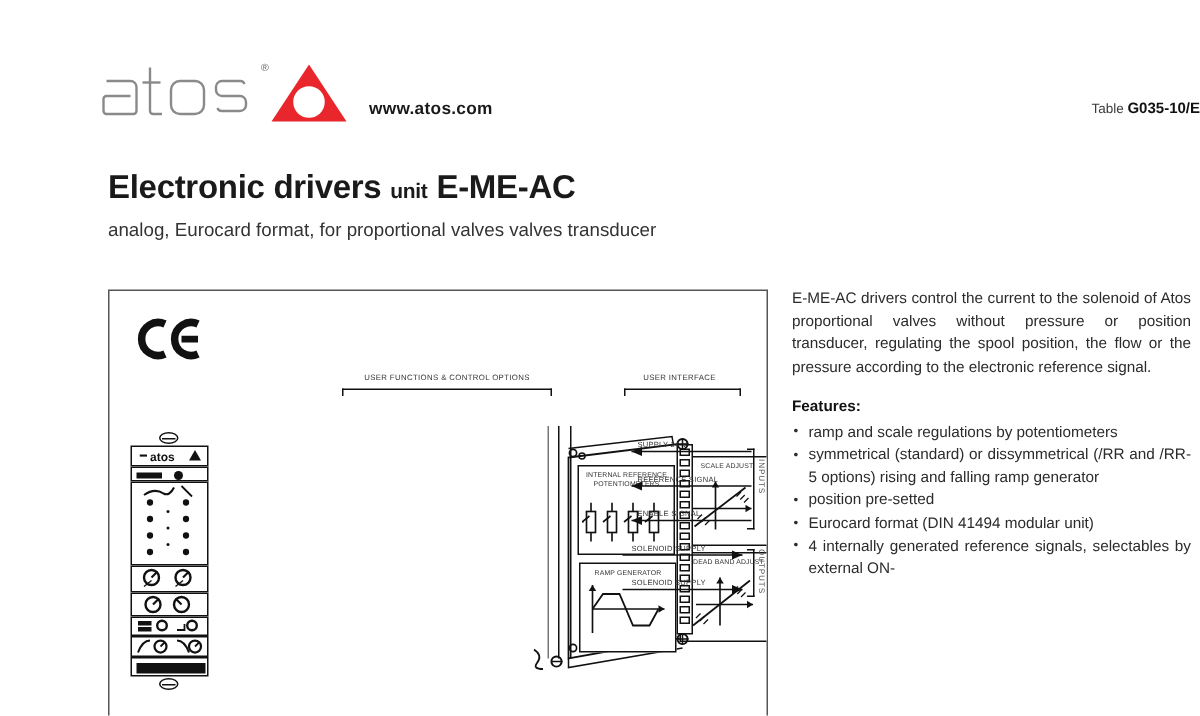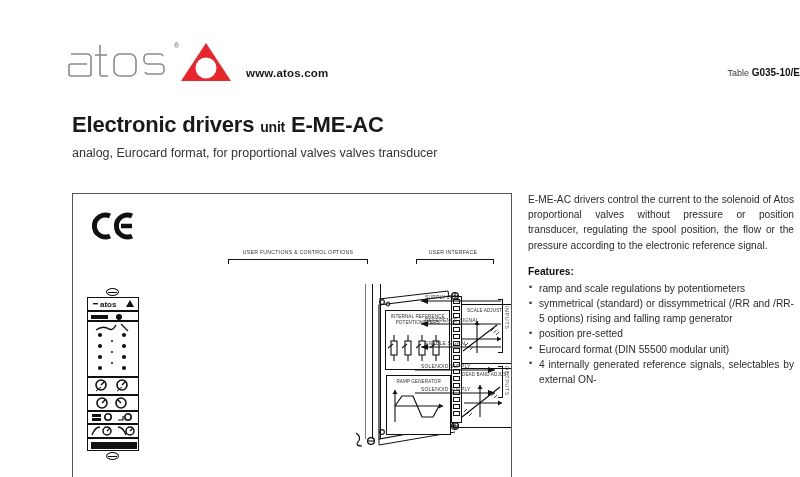--- a/index.html
+++ b/index.html
@@ -371,16 +371,16 @@
   <div class="vlabel" style="left:437px;top:172px;">OUTPUTS</div>
 </div>
 
 <div class="rightcol">
   <div class="intro">E-ME-AC drivers control the current to the solenoid of Atos proportional valves without pressure or position transducer, regulating the spool position, the flow or the pressure according to the electronic reference signal.</div>
   <div class="feat-head">Features:</div>
   <ul class="features">
     <li>ramp and scale regulations by potentiometers</li>
     <li>symmetrical (standard) or dissymmetrical (/RR and /RR-5 options) rising and falling ramp generator</li>
     <li>position pre-setted</li>
-    <li>Eurocard format (DIN 55500 modular unit)</li>
+    <li>Eurocard format (DIN 41494 modular unit)</li>
     <li>4 internally generated reference signals, selectables by external ON-</li>
   </ul>
 </div>
 
 </body></html>

